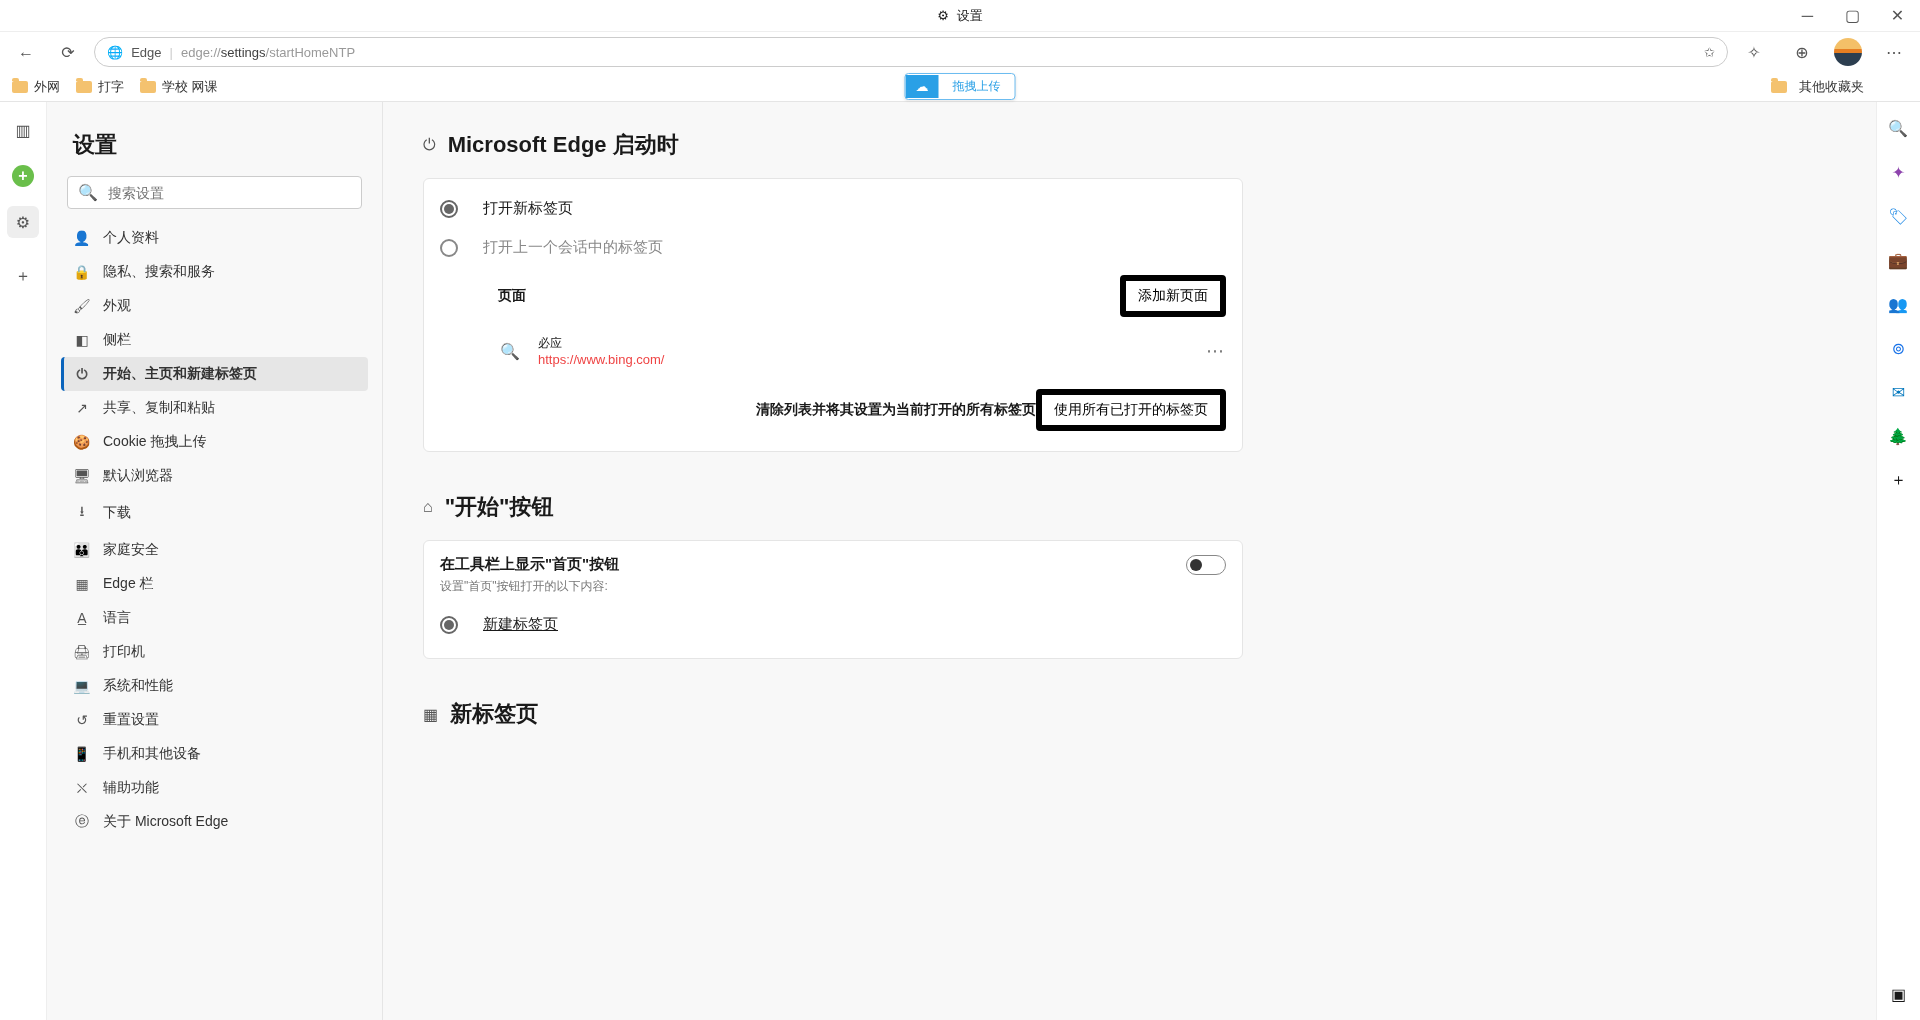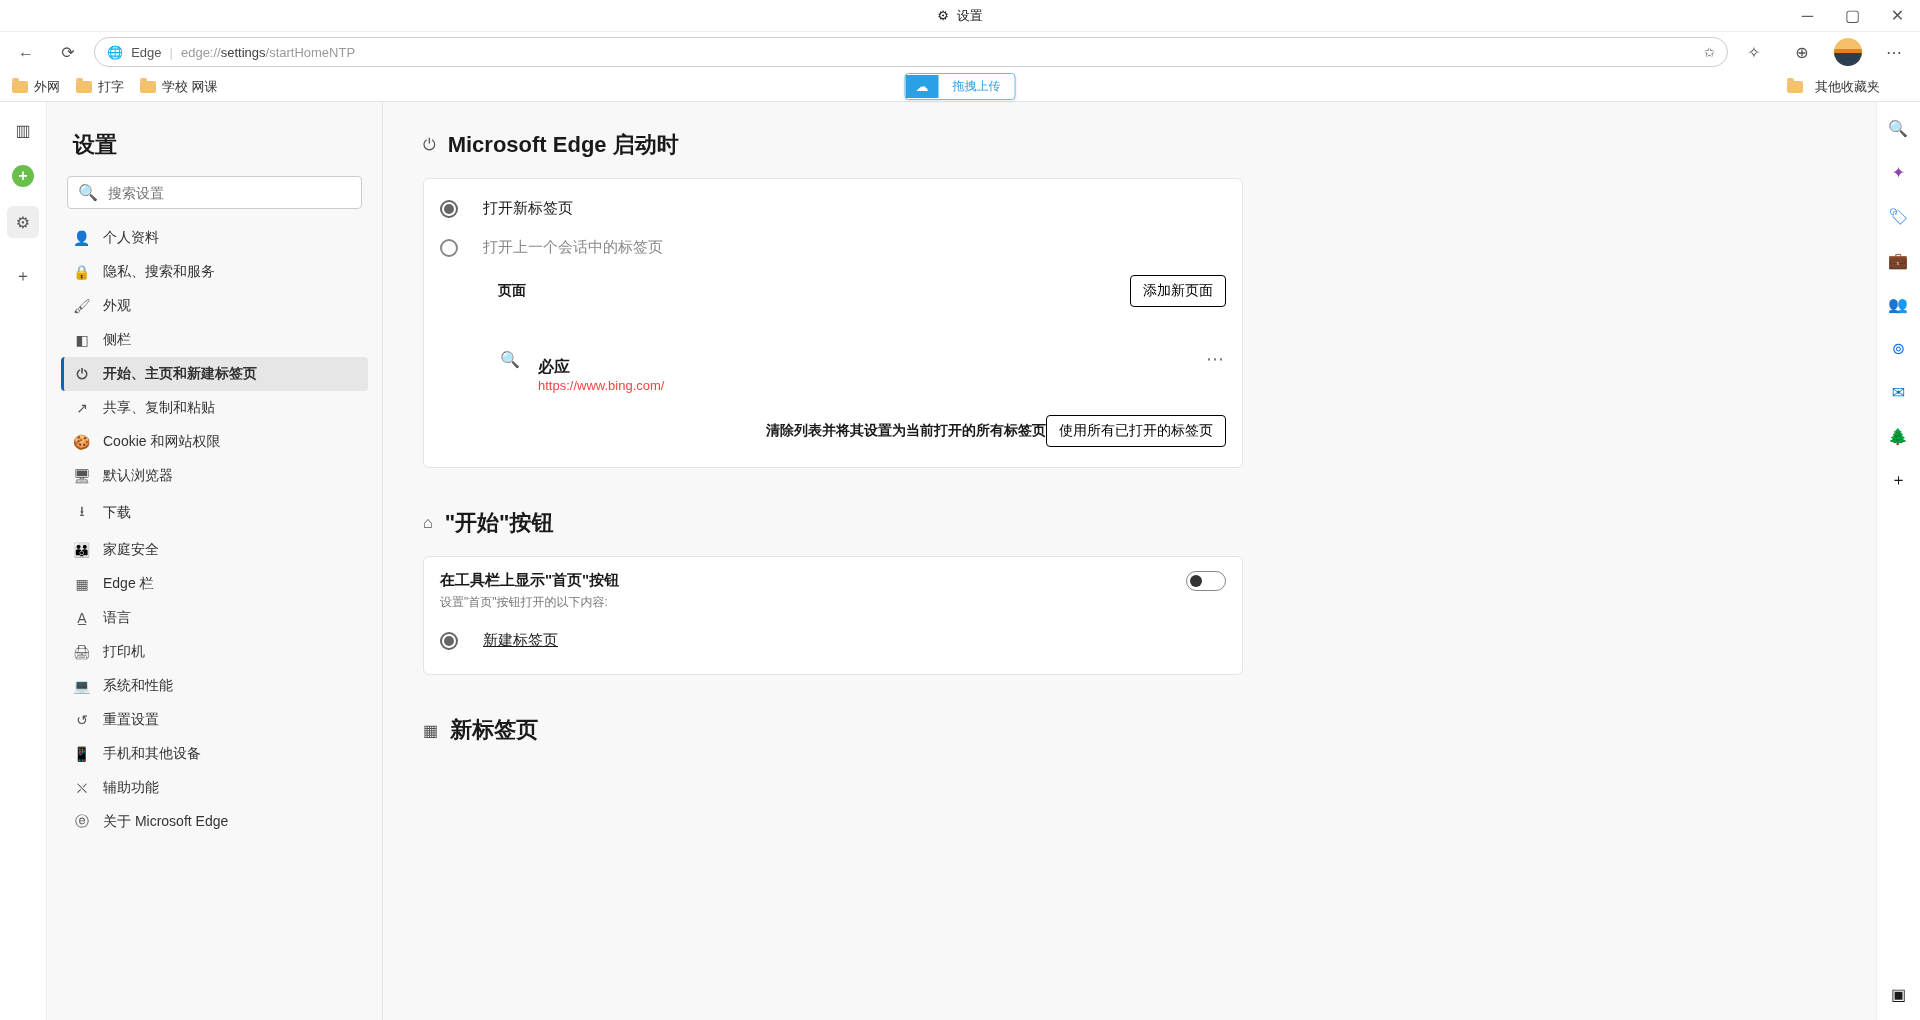--- a/index.html
+++ b/index.html
@@ -13,21 +13,21 @@
 .addressbar { flex: 1; height: 30px; background: #fff; border: 1px solid #ccc; border-radius: 15px; display: flex; align-items: center; padding: 0 12px; gap: 8px; font-size: 13px; color: #555; }
 .addressbar .sep { color: #ccc; }
 .addressbar .url { flex: 1; color: #999; }
 .addressbar .url .bold { color: #404040; }
 .addr-icons { display: flex; gap: 16px; align-items: center; }
 .avatar { width: 28px; height: 28px; border-radius: 50%; background: linear-gradient(180deg, #f4c068 40%, #e67e22 40% 55%, #2c3e50 55%); }
 .bookmarks { height: 30px; background: #fff; display: flex; align-items: center; padding: 0 12px; gap: 16px; font-size: 13px; border-bottom: 1px solid #e5e5e5; position: relative; }
 .bm { display: flex; align-items: center; gap: 6px; color: #333; }
 .folder-icon { width: 16px; height: 12px; background: #f4c26f; border-radius: 2px; position: relative; }
 .folder-icon::before { content:''; position:absolute; top:-3px; left:0; width:7px; height:3px; background:#f4c26f; border-radius:2px 2px 0 0; }
-.bookmarks-right { position: absolute; right: 40px; display:flex; align-items:center; gap:12px; }
+.bookmarks-right { position: absolute; right: 56px; display:flex; align-items:center; gap:12px; }
 .upload-pill { position: absolute; left: 50%; transform: translateX(-50%); display: flex; align-items: center; background:#fff; border:1px solid #6cbcf0; border-radius:4px; overflow:hidden; box-shadow:0 1px 3px rgba(0,0,0,0.1); }
 .upload-pill .cloud { background:#2aa0e6; color:#fff; padding:4px 10px; display:flex; align-items:center; }
 .upload-pill .txt { color:#2aa0e6; padding:4px 14px; font-size:12px; }
 .main { display: flex; height: calc(100vh - 102px); }
 .left-strip { width: 47px; background: #fff; border-right: 1px solid #eee; display: flex; flex-direction: column; align-items: center; padding-top: 12px; gap: 14px; }
 .strip-btn { width: 32px; height: 32px; display:flex; align-items:center; justify-content:center; border-radius:6px; color:#555; }
 .strip-btn.active { background:#eee; }
 .strip-add-green { width:22px; height:22px; border-radius:50%; background:#6abf4b; display:flex; align-items:center; justify-content:center; color:#fff; font-weight:bold; }
 .strip-add-bottom { margin-top:8px; }
 .content { flex:1; overflow:auto; display:flex; }
@@ -42,24 +42,24 @@
 .page { flex:1; padding: 24px 40px; max-width: 900px; }
 .sect-head { display:flex; align-items:center; gap:12px; margin: 4px 0 18px; }
 .sect-head h2 { font-size: 22px; font-weight:700; }
 .sect-head .ico { color:#555; }
 .card { background:#fff; border:1px solid #e5e5e5; border-radius:6px; padding: 10px 16px; margin-bottom: 40px; }
 .opt { display:flex; align-items:center; gap:25px; padding: 10px 0; font-size:15px; position:relative; }
 .opt.dim { color:#888; }
 .subpanel { margin-left: 58px; padding: 8px 0 4px; }
 .subhead { display:flex; justify-content:space-between; align-items:center; margin-bottom:10px; }
 .subhead span { font-weight:600; font-size:14px; }
-.btn { padding:6px 12px; border:1px solid #000000; background:#fff; border-radius:4px; font-size:14px; }
+.btn { padding:6px 12px; border:6px solid #000000; background:#fff; border-radius:4px; font-size:14px; }
 .pg-item { display:flex; align-items:center; gap:16px; padding:8px 0; }
 .pg-icon { width:24px; height:24px; display:flex; align-items:center; justify-content:center; color:#2b7cd3; }
-.pg-text .t1 { font-weight:700; font-size:16px;margin-top:32px; }
+.pg-text .t1 { font-weight:400; font-size:12px; }
 .pg-text .t2 { font-size:13px; color:#ef4444; }
 .pg-more { margin-left:auto; color:#777; font-size:18px; letter-spacing:2px; }
 .clear-row { display:flex; justify-content:flex-end; align-items:center; padding: 14px 0 6px; }
 .clear-row span { font-weight:600; font-size:14px; }
 .card2 { background:#fff; border:1px solid #e5e5e5; border-radius:6px; padding: 14px 16px; margin-bottom:40px; }
 .togglerow { display:flex; justify-content:space-between; align-items:flex-start; }
 .togglerow .labels .l1 { font-weight:600; font-size:15px; }
 .togglerow .labels .l2 { font-size:12px; color:#777; margin-top:4px; }
 .toggle { width:40px; height:20px; background:#fff; border:1px solid #888; border-radius:10px; position:relative; }
 .toggle::after { content:''; position:absolute; left:3px; top:3px; width:12px; height:12px; background:#333; border-radius:50%; }
@@ -172,21 +172,21 @@
         <li class="active">
             <span class="ico">⏻</span>
             <span>开始、主页和新建标签页</span>
           </li>
         <li>
             <span class="ico">↗</span>
             <span>共享、复制和粘贴</span>
           </li>
         <li>
             <span class="ico">🍪</span>
-            <span>Cookie 和网站权限</span>
+            <span>Cookie 拖拽上传</span>
           </li>
         <li>
             <span class="ico">🖥</span>
             <span>默认浏览器</span>
           </li>
         <li>
             <span class="ico">⭳</span>
             <span>下载</span>
           </li>
         <li>

